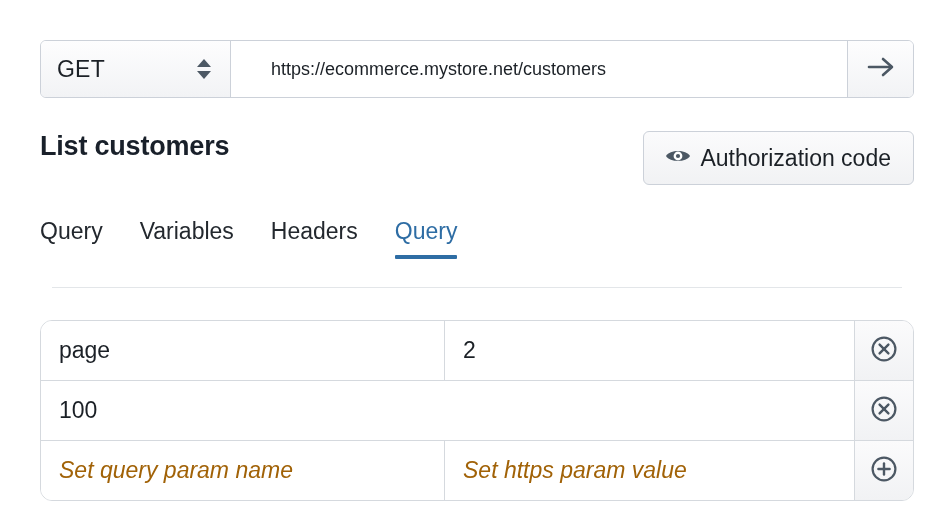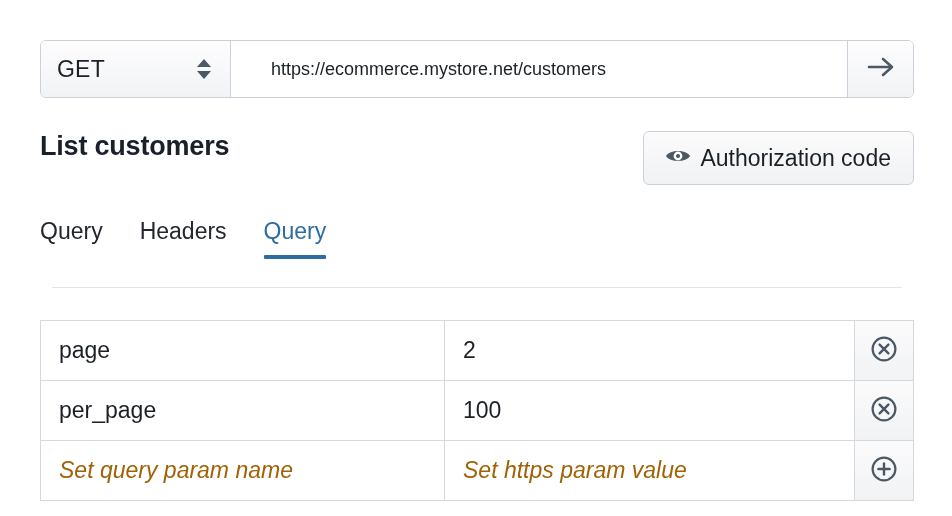--- a/index.html
+++ b/index.html
@@ -166,21 +166,21 @@
     background: #e3e6e9;
   }
 
   
   .params-table {
     position: absolute;
     left: 40px;
     top: 320px;
     width: 874px;
     border: 1px solid #d5d9de;
-    border-radius: 0;
+    border-radius: 12px;
     overflow: hidden;
     box-sizing: border-box;
     background: #fff;
   }
   .param-row {
     display: flex;
     align-items: stretch;
     height: 59px;
     border-bottom: 1px solid #d5d9de;
   }
@@ -274,20 +274,23 @@
       </span>
       <span>Authorization code</span>
     </div>
   </div>
 
   <div class="tabs">
     <div class="tab">
       <span>Query</span>
     </div>
     <div class="tab">
+      <span>Variables</span>
+    </div>
+    <div class="tab">
       <span>Headers</span>
     </div>
     <div class="tab active">
       <span>Query</span>
     </div>
   </div>
 
   <div class="divider"></div>
 
   <div class="params-table">
@@ -304,23 +307,20 @@
           <svg width="28" height="28" viewBox="0 0 28 28" xmlns="http://www.w3.org/2000/svg">
             <circle cx="14" cy="14" r="11.4" fill="none" stroke="#4c5864" stroke-width="2.2"></circle>
             <line x1="9.6" y1="9.6" x2="18.4" y2="18.4" stroke="#4c5864" stroke-width="2.4" stroke-linecap="round"></line>
             <line x1="18.4" y1="9.6" x2="9.6" y2="18.4" stroke="#4c5864" stroke-width="2.4" stroke-linecap="round"></line>
           </svg>
         </span>
       </div>
     </div>
 
     <div class="param-row">
-      <div class="param-name">
-        <span>per_page</span>
-      </div>
       <div class="param-value">
         <span>100</span>
       </div>
       <div class="param-action">
         <span>
           <svg width="28" height="28" viewBox="0 0 28 28" xmlns="http://www.w3.org/2000/svg">
             <circle cx="14" cy="14" r="11.4" fill="none" stroke="#4c5864" stroke-width="2.2"></circle>
             <line x1="9.6" y1="9.6" x2="18.4" y2="18.4" stroke="#4c5864" stroke-width="2.4" stroke-linecap="round"></line>
             <line x1="18.4" y1="9.6" x2="9.6" y2="18.4" stroke="#4c5864" stroke-width="2.4" stroke-linecap="round"></line>
           </svg>

